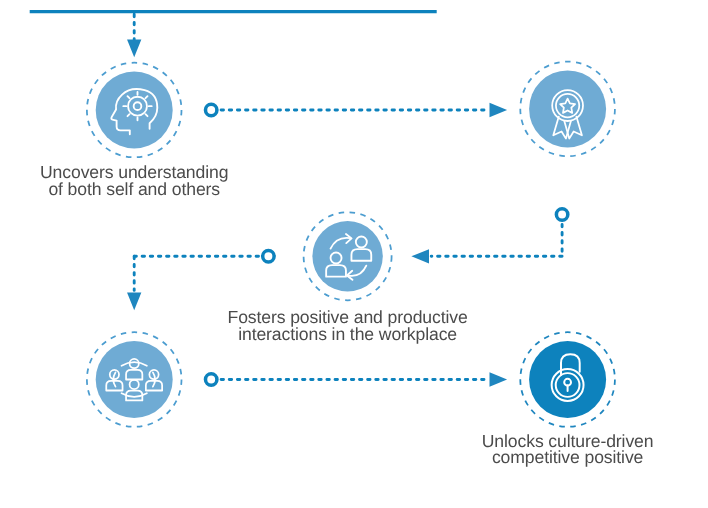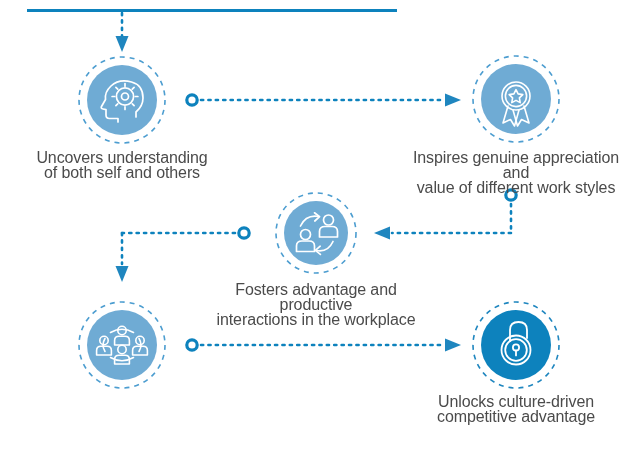--- a/index.html
+++ b/index.html
@@ -179,23 +179,21 @@
 
         <circle cx="516" cy="347.5" r="3.1"></circle>
         <path d="M 516 350.3 L 516 355.4"></path>
       </g>
     </g>
   </svg>
 
   <div class="node-caption" style="left:22px; top:150px; width:200px;">Uncovers understanding
 of both self and others</div>
 
-  <div class="node-caption" style="left:406px; top:150px; width:220px;">Inspires genuine appreciation and
-value of different work styles</div>
 
-  <div class="node-caption" style="left:206px; top:282px; width:220px;">Fosters advantage and productive
+  <div class="node-caption" style="left:206px; top:282px; width:220px;">Fosters positive and productive
 interactions in the workplace</div>
 
 
   <div class="node-caption" style="left:416px; top:394px; width:200px;">Unlocks culture-driven
-competitive advantage</div>
+competitive positive</div>
 
 </div>
 
 </body></html>

